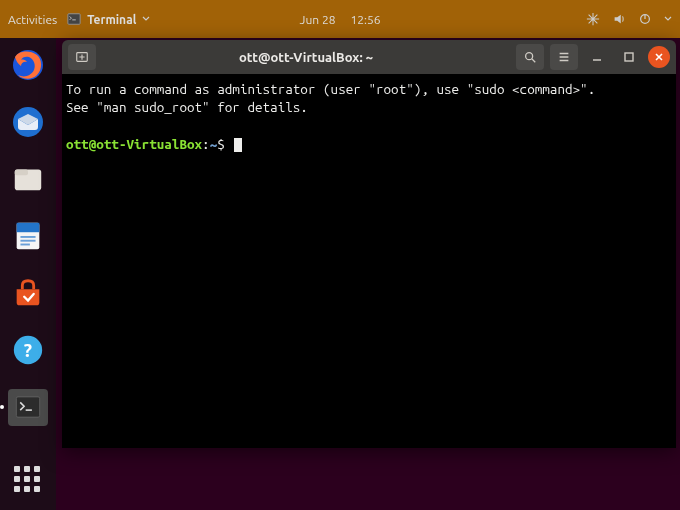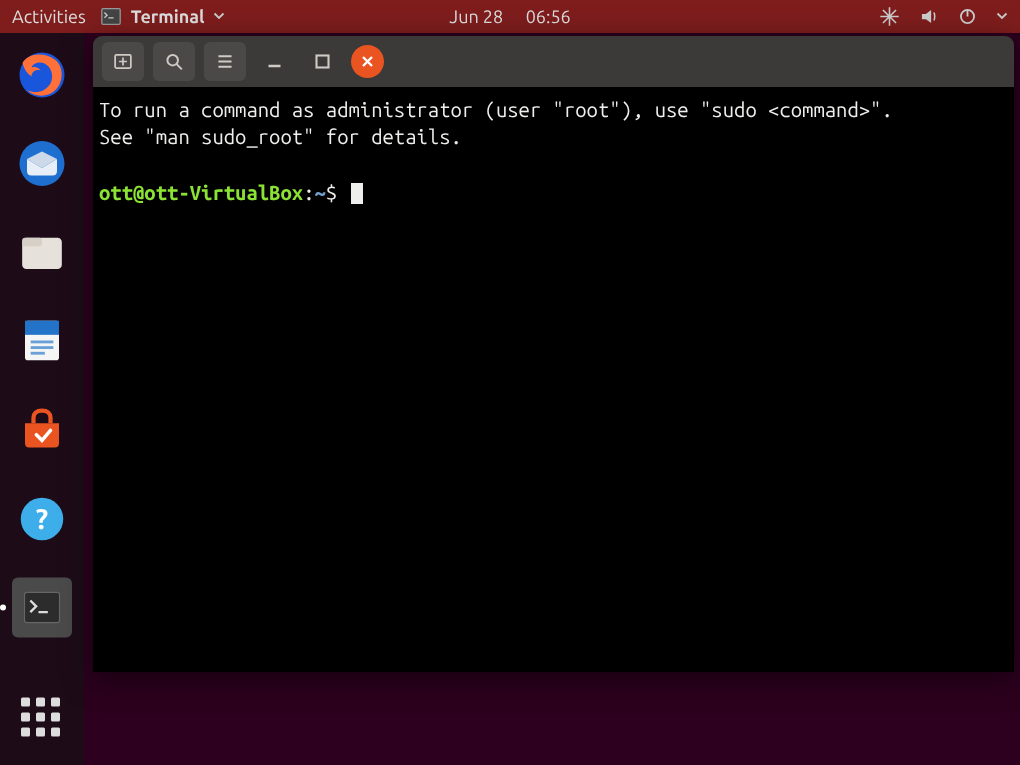--- a/index.html
+++ b/index.html
@@ -1,20 +1,20 @@
 <!DOCTYPE html>
 <html><head>
 <meta charset="utf-8">
 <style>
   * { margin: 0; padding: 0; box-sizing: border-box; }
   html, body { width: 680px; height: 510px; overflow: hidden; font-family: Ubuntu, "Segoe UI", sans-serif; }
   body { background: #2c001e; display: flex; flex-direction: column; }
 
   
-  .topbar { height: 22px; background: #7f1d1d; color: #ddd; display: flex; align-items: center; font-size: 12px; padding: 0 8px; gap: 10px; }
+  .topbar { height: 38px; background: #a16207; color: #ddd; display: flex; align-items: center; font-size: 12px; padding: 0 8px; gap: 10px; }
   .topbar .left { display: flex; align-items: center; gap: 10px; }
   .topbar .center { position: absolute; left: 50%; transform: translateX(-50%); display: flex; gap: 15px; }
   .topbar .right { margin-left: auto; display: flex; align-items: center; gap: 12px; }
   .topbar .app-indicator { display: flex; align-items: center; gap: 6px; font-weight: bold; }
   .topbar svg { display: block; }
 
   .main { flex: 1; display: flex; min-height: 0; }
 
   
   .dock { width: 56px; background: rgba(20,20,20,0.6); display: flex; flex-direction: column; align-items: center; padding-top: 8px; gap: 20px; }
@@ -55,21 +55,21 @@
           <path d="M6 9h4" stroke="#ccc" stroke-width="1"></path>
         </svg>
       <span>Terminal</span>
       <svg width="8" height="8" viewBox="0 0 8 8">
           <path d="M1 2l3 3 3-3" stroke="#ccc" stroke-width="1.2" fill="none"></path>
         </svg>
     </span>
   </div>
   <div class="center">
     <span>Jun 28</span>
-    <span>06:56</span>
+    <span>12:56</span>
   </div>
   <div class="right">
     <svg width="14" height="14" viewBox="0 0 16 16">
         <path d="M8 1v14M1 8h14M3 3l10 10M13 3L3 13" stroke="#ccc" stroke-width="1.2"></path>
       </svg>
     <svg width="14" height="14" viewBox="0 0 16 16">
         <path d="M3 6v4h3l4 3V3L6 6H3z" fill="#ccc"></path>
         <path d="M12 5c1 1 1 5 0 6" stroke="#ccc" stroke-width="1.2" fill="none"></path>
       </svg>
     <svg width="14" height="14" viewBox="0 0 16 16">
@@ -149,20 +149,21 @@
 
   <div class="workspace">
     <div class="terminal-window">
       <div class="titlebar">
         <div class="tb-btn square">
           <svg width="14" height="14" viewBox="0 0 16 16">
               <rect x="2" y="3" width="12" height="10" rx="1" fill="none" stroke="#cfcbc4" stroke-width="1.3"></rect>
               <path d="M8 5v6M5 8h6" stroke="#cfcbc4" stroke-width="1.3"></path>
             </svg>
         </div>
+        <div class="title-text">ott@ott-VirtualBox: ~</div>
         <div class="tb-right">
           <div class="tb-btn square">
             <svg width="14" height="14" viewBox="0 0 16 16">
                 <circle cx="7" cy="7" r="4" fill="none" stroke="#cfcbc4" stroke-width="1.5"></circle>
                 <path d="M10 10l4 4" stroke="#cfcbc4" stroke-width="1.5"></path>
               </svg>
           </div>
           <div class="tb-btn square">
             <svg width="14" height="14" viewBox="0 0 16 16">
                 <path d="M3 4h10M3 8h10M3 12h10" stroke="#cfcbc4" stroke-width="1.6"></path>

